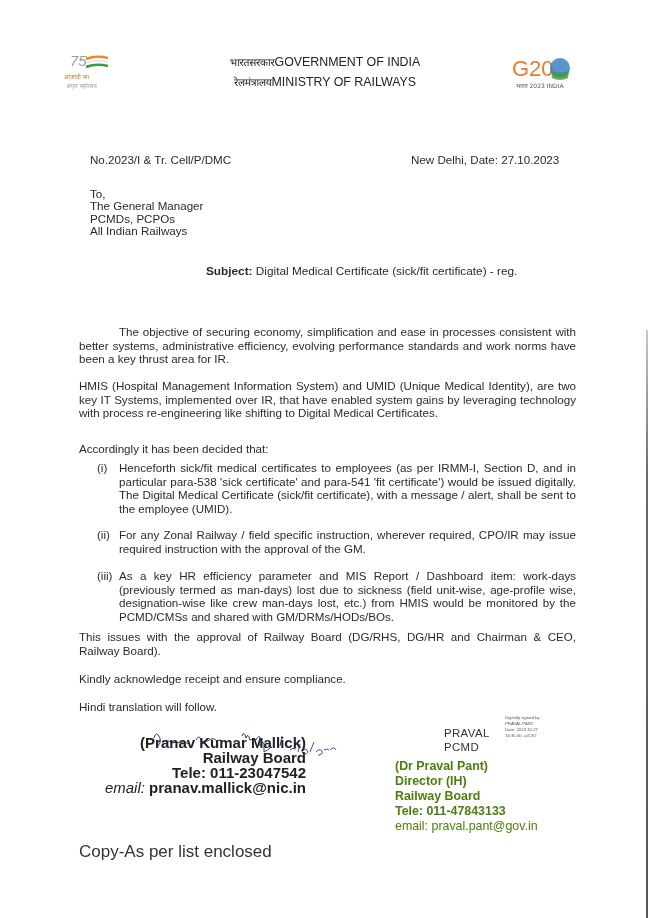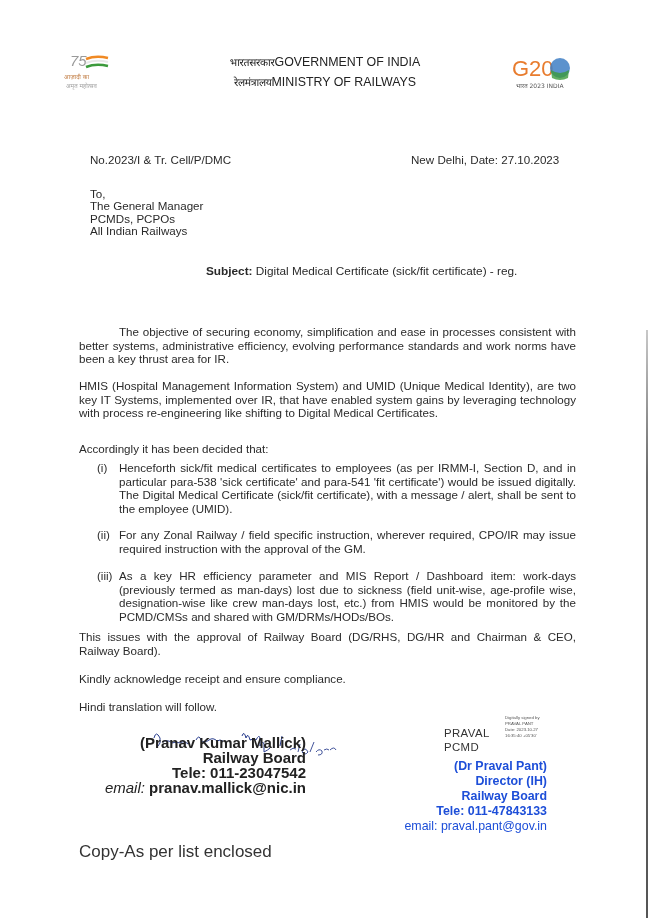--- a/index.html
+++ b/index.html
@@ -42,22 +42,22 @@
   .li3 { top: 569px; }
 
   .p4 { top: 630px; }
   .p5 { top: 672px; }
   .p6 { top: 700px; }
 
   
   .sig-left { left: 78px; top: 735px; width: 228px; text-align: right;
     font-weight: bold; font-size: 15px; line-height: 15px; color: #222; }
   .sig-left .email-label { font-style: italic; font-weight: normal; }
-  .sig-right { left: 395px; top: 759px; width: 152px; text-align: right;
-    font-weight: bold; font-size: 12.4px; line-height: 15px; color: #1d4ed8; }
+  .sig-right { left: 395px; top: 759px; width: 152px; text-align: left;
+    font-weight: bold; font-size: 12.4px; line-height: 15px; color: #4d7c0f; }
   .sig-right .email-line { font-weight: normal; }
 
   .handwriting { left: 150px; top: 728px; width: 200px; height: 30px; }
 
   .dsig-name { left: 444px; top: 720px; font-size: 11.4px; line-height: 14px; letter-spacing: 0.4px; color: #333; margin-top: 6px; }
   .dsig-meta { left: 505px; top: 715px; font-size: 4.3px; line-height: 6px; color: #555; width: 48px; }
 
   .copy { left: 79px; top: 845px; font-size: 17px; color: #333; }
 </style>
 </head>

